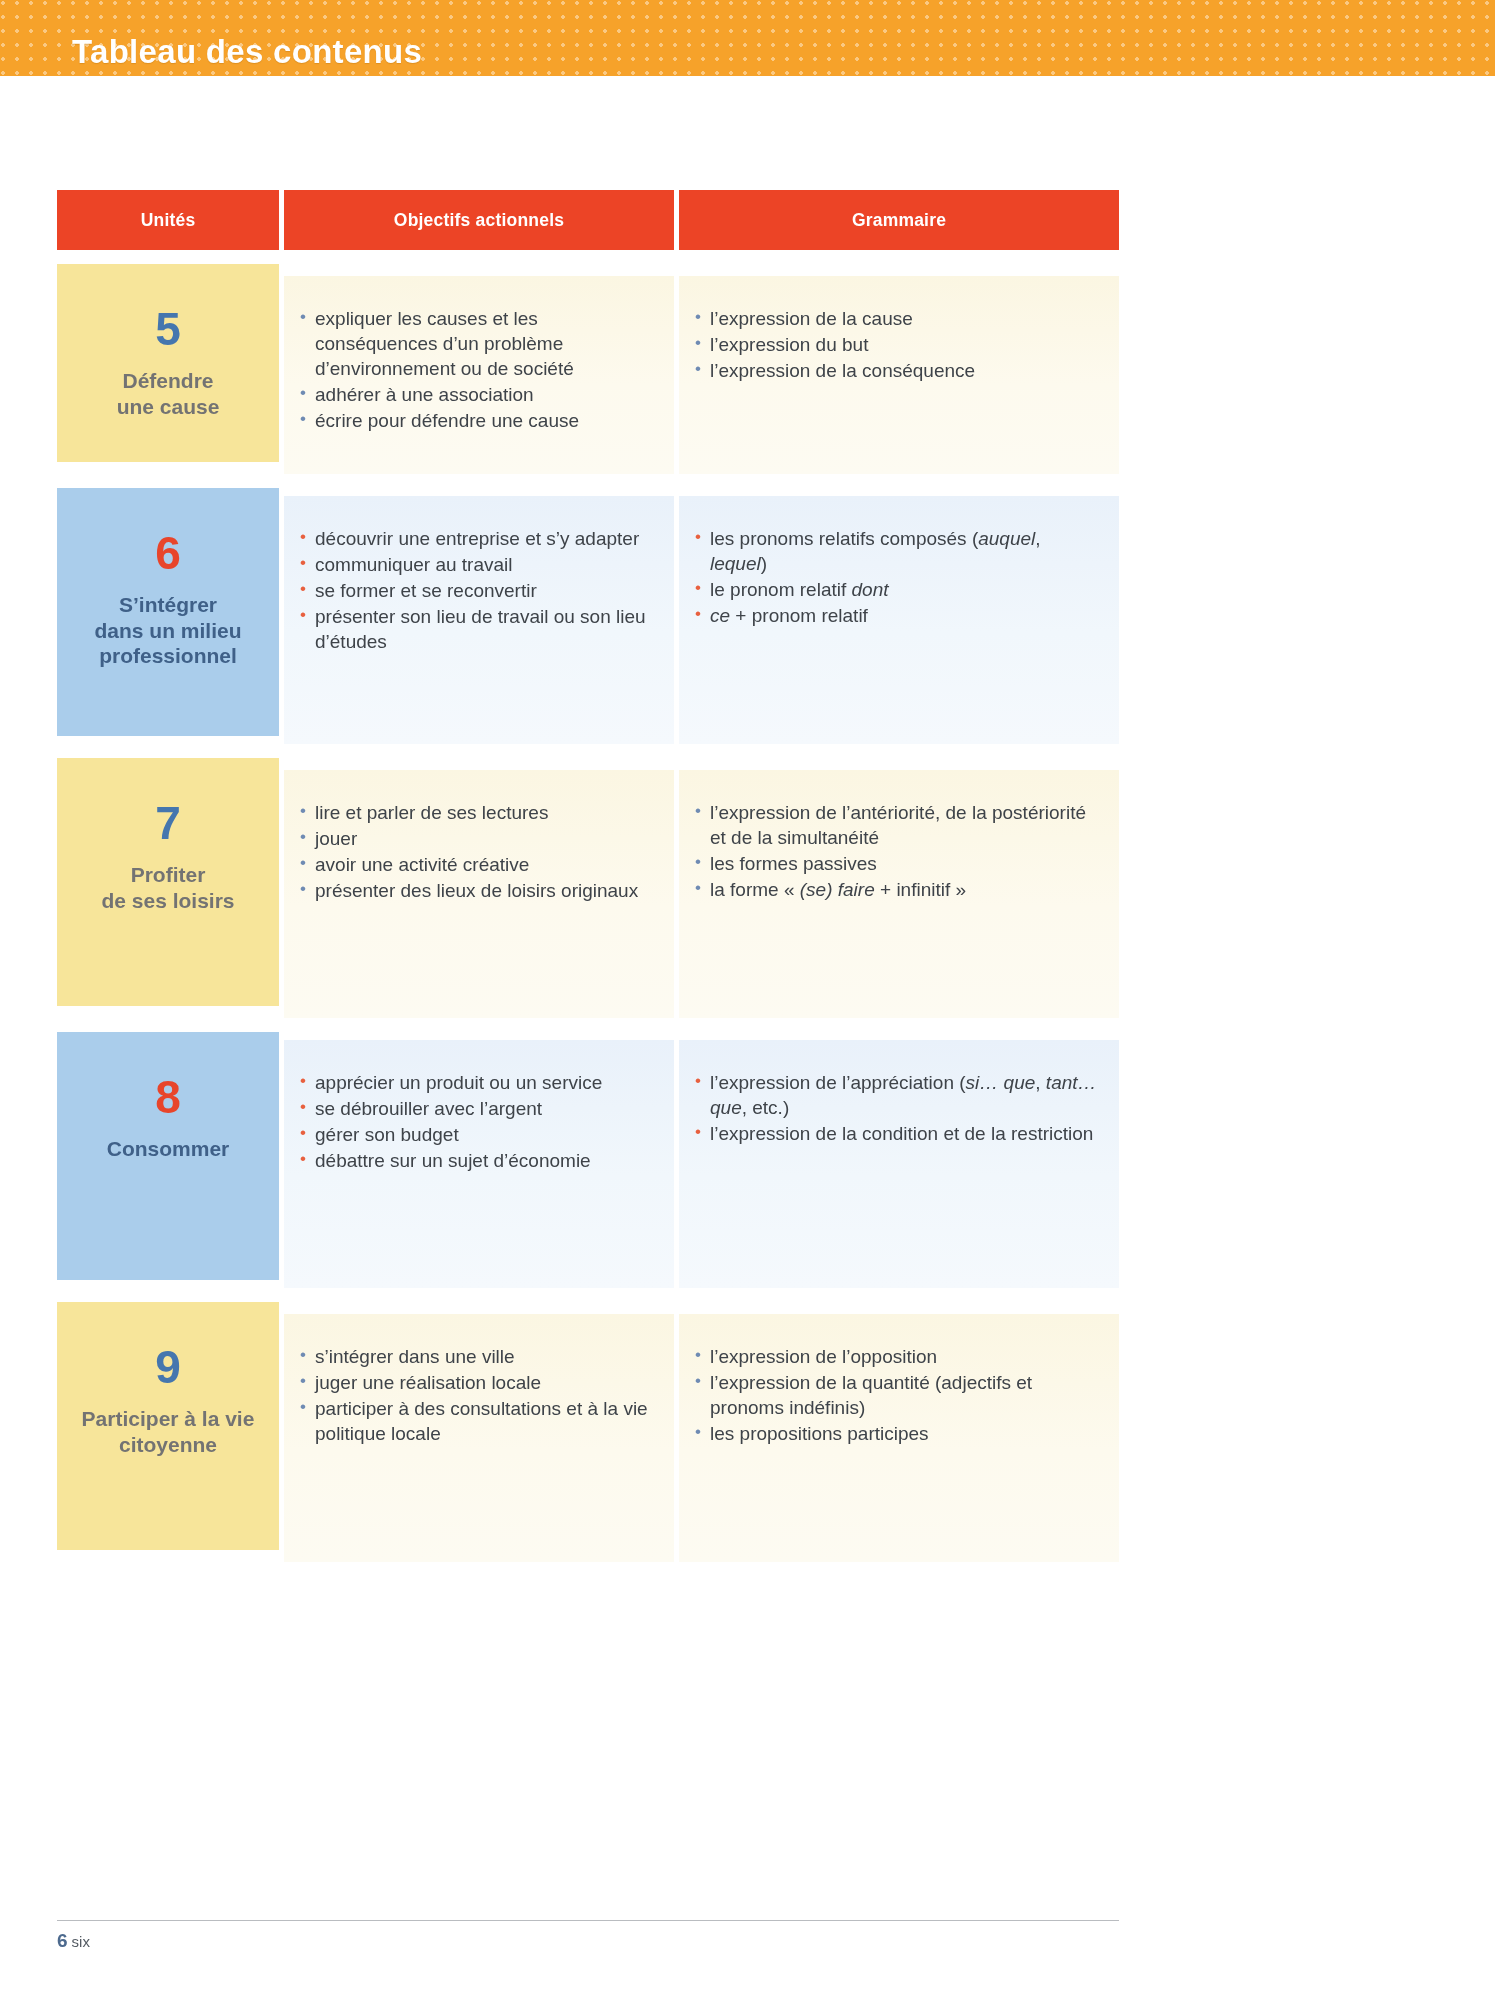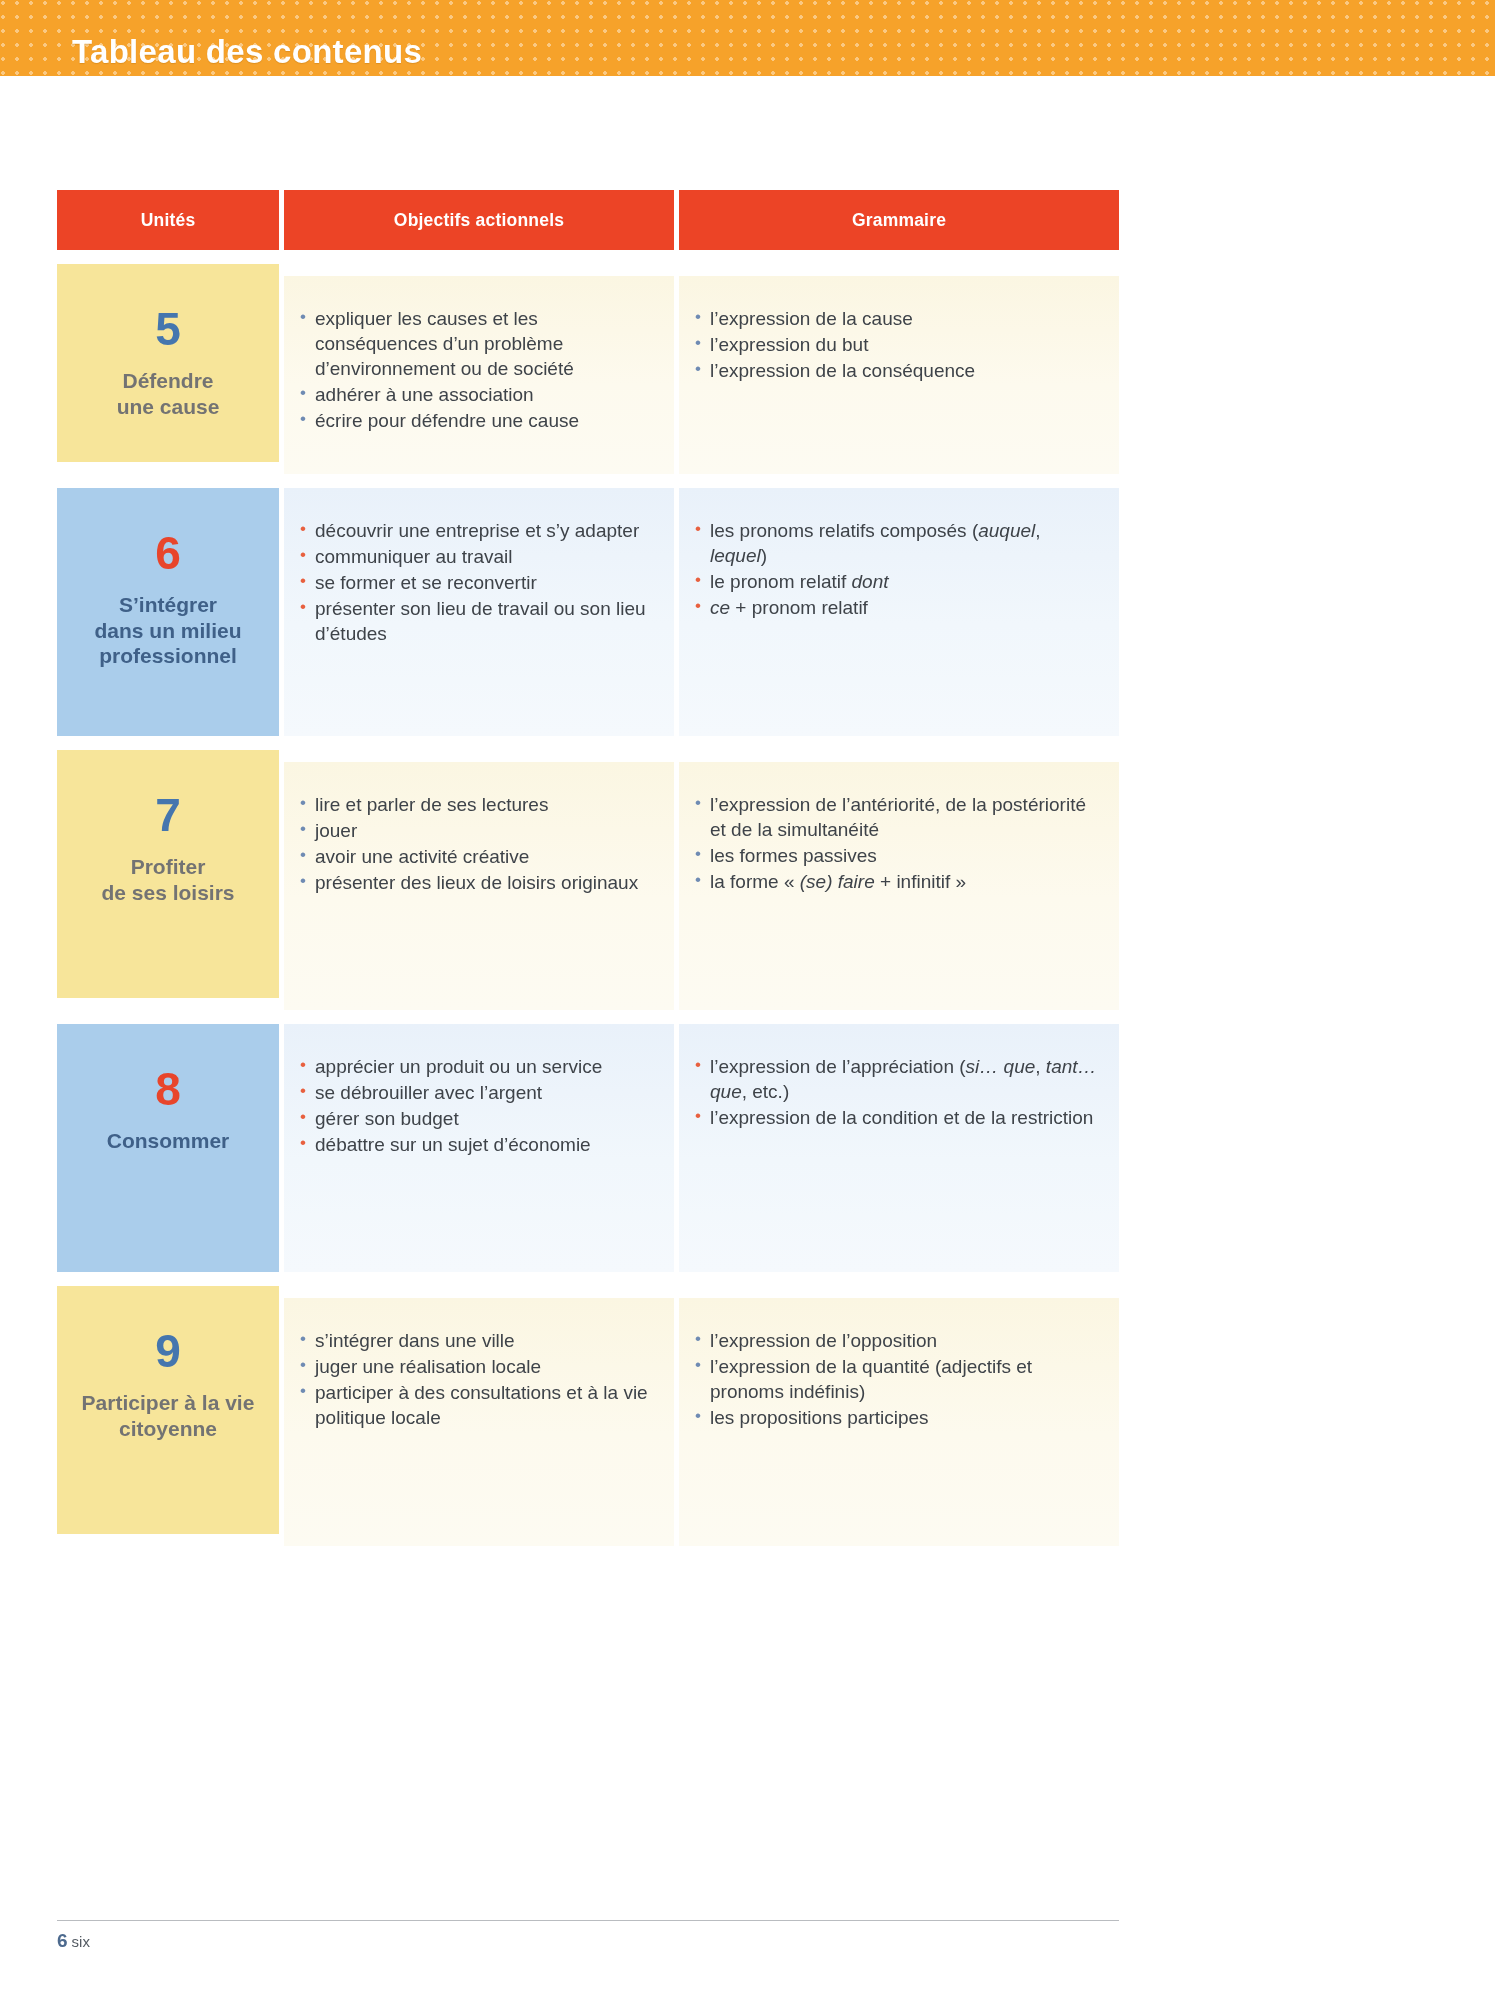--- a/index.html
+++ b/index.html
@@ -129,20 +129,21 @@
     margin-top: 12px;
   }
   .theme-yellow ul.items li::before { color: #6f8bb3; }
 
   
   .theme-blue .unit-cell { background: #aacdeb; }
   .theme-blue .unit-num  { color: #e8452b; }
   .theme-blue .unit-title{ color: #3f6088; }
   .theme-blue .content-cell {
     background: linear-gradient(180deg, #e9f1fa 0%, #f1f7fc 55%, #f5f9fd 100%);
+    margin-top: 8px;
   }
   .theme-blue ul.items li::before { color: #e8603f; }
 
   
   .row-h5 .unit-cell, .row-h5 .content-cell { height: 198px; }
   .row-h6 .unit-cell, .row-h6 .content-cell { height: 248px; }
   .row-h7 .unit-cell, .row-h7 .content-cell { height: 248px; }
   .row-h8 .unit-cell, .row-h8 .content-cell { height: 248px; }
   .row-h9 .unit-cell, .row-h9 .content-cell { height: 248px; }
 

